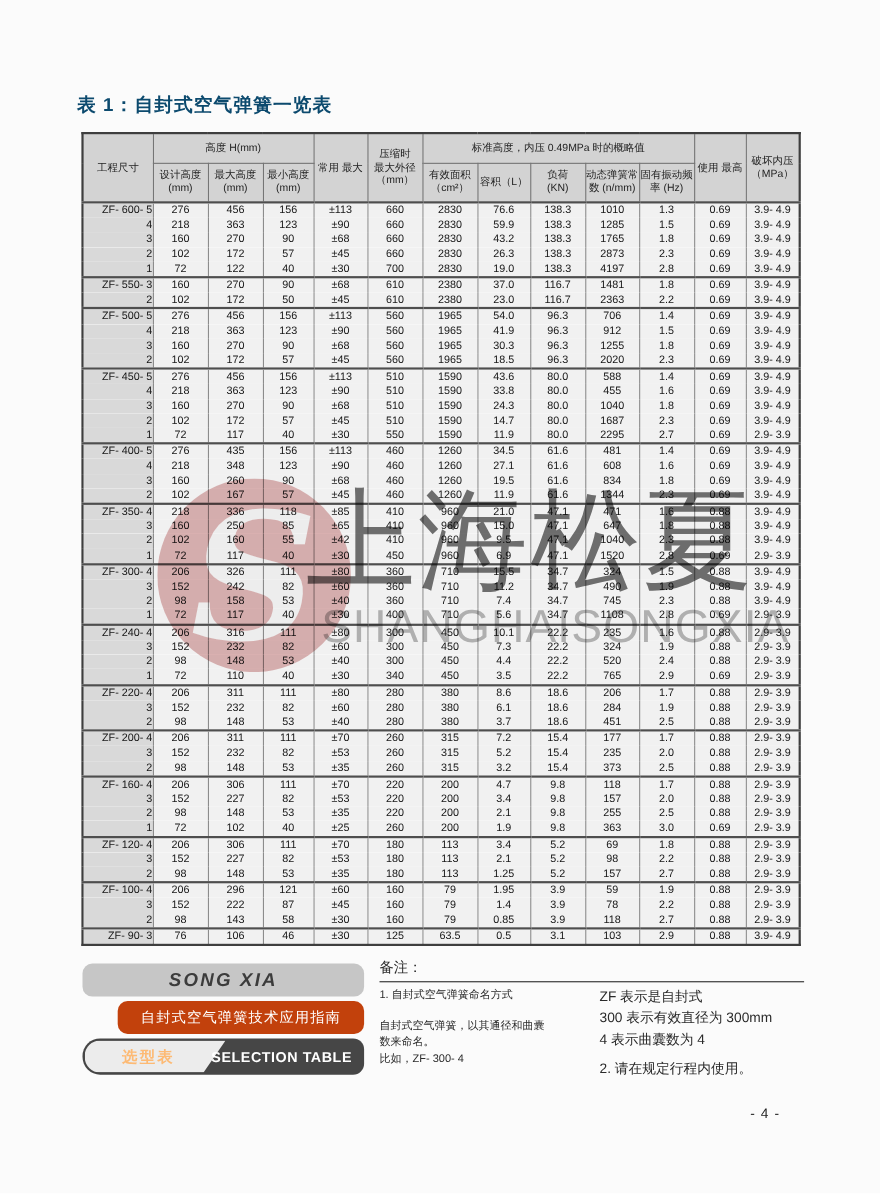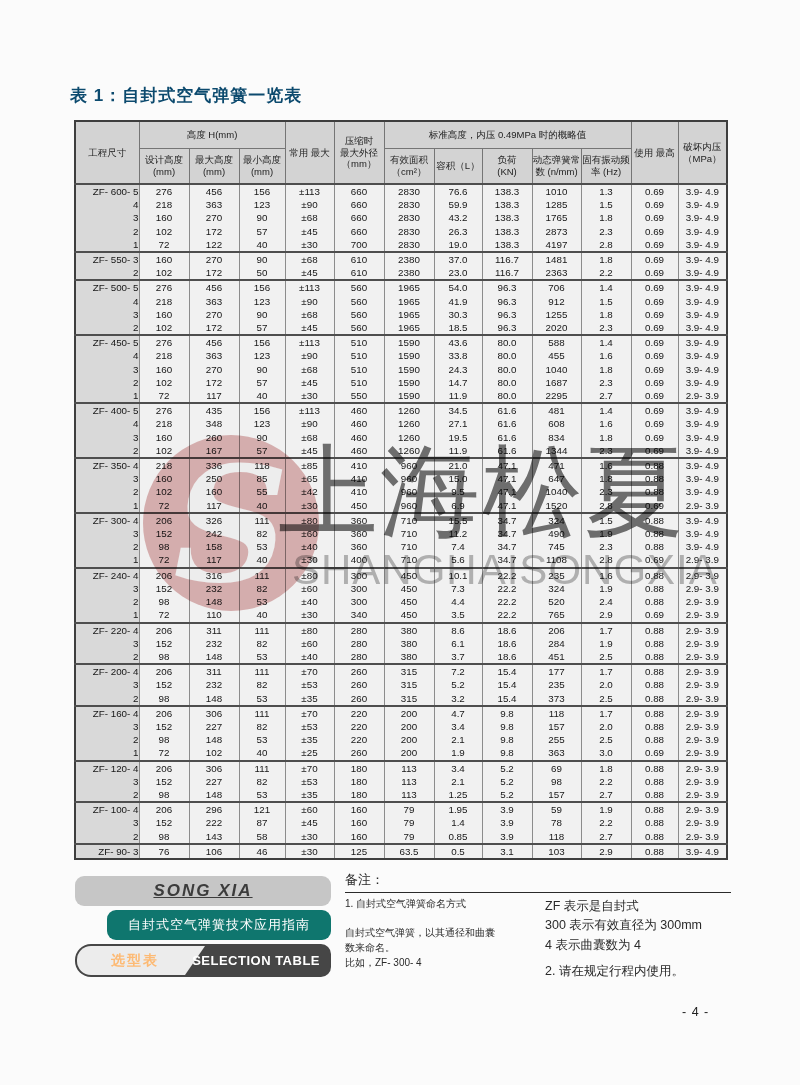--- a/index.html
+++ b/index.html
@@ -47,24 +47,24 @@
     left:292px; top:546px; font-size:42px; font-weight:normal;
     color:#b9b9b9; letter-spacing:1px; white-space:nowrap;
     font-family:"Liberation Sans", sans-serif;
   }
 
   
   .badges { position:absolute; left:75px; top:876px; width:256px; }
   .badge-brand {
     height:30px; background:#c6c6c6; border-radius:9px; margin-bottom:4px;
     display:flex; align-items:center; justify-content:center;
-    font-size:17px; font-weight:bold; font-style:italic; color:#3c3c3c; letter-spacing:2px;text-decoration:underline;
+    font-size:17px; font-weight:bold; font-style:italic; color:#3c3c3c; letter-spacing:2px;
   }
   .badge-guide {
-    height:30px; background:#0f766e; border-radius:9px; margin-bottom:4px;
+    height:30px; background:#c2410c; border-radius:9px; margin-bottom:4px;
     display:flex; align-items:center; justify-content:center;
     font-size:13px; color:#ffffff; letter-spacing:1px;margin-left:32px;
   }
   .badge-select {
     position:relative; height:33px; background:#464646;
     border-radius:16px 10px 10px 16px; overflow:hidden;
   }
   .badge-select-light {
     position:absolute; left:2px; top:2px; bottom:2px; width:128px;
     background:#ececec; border-radius:14px 0 0 14px;

